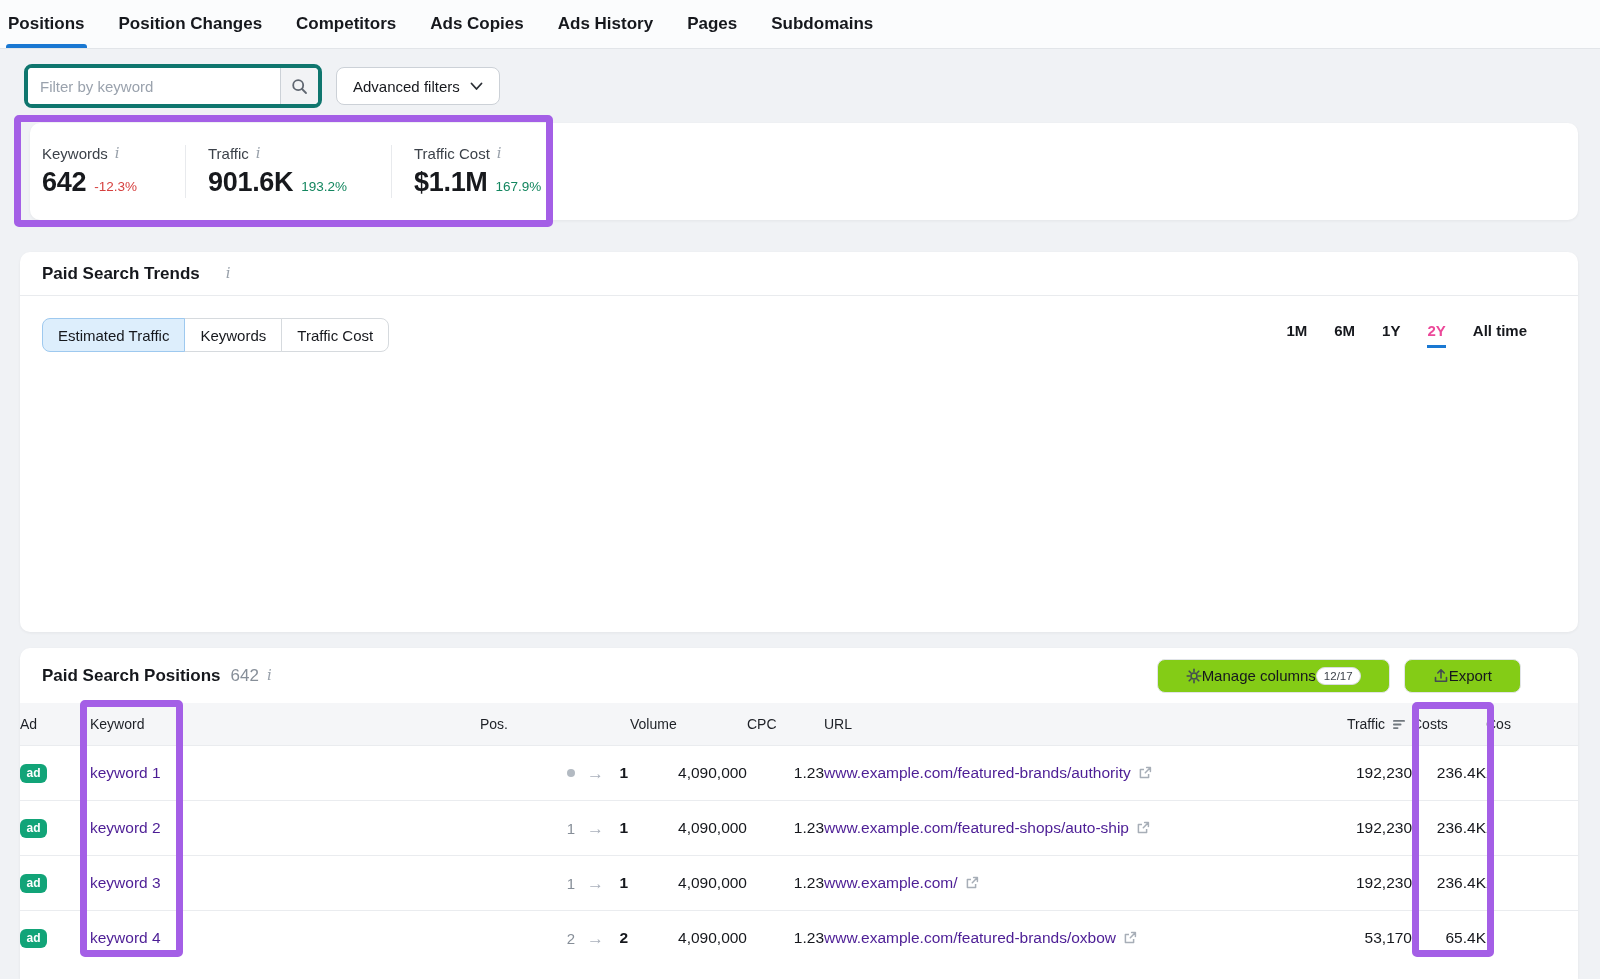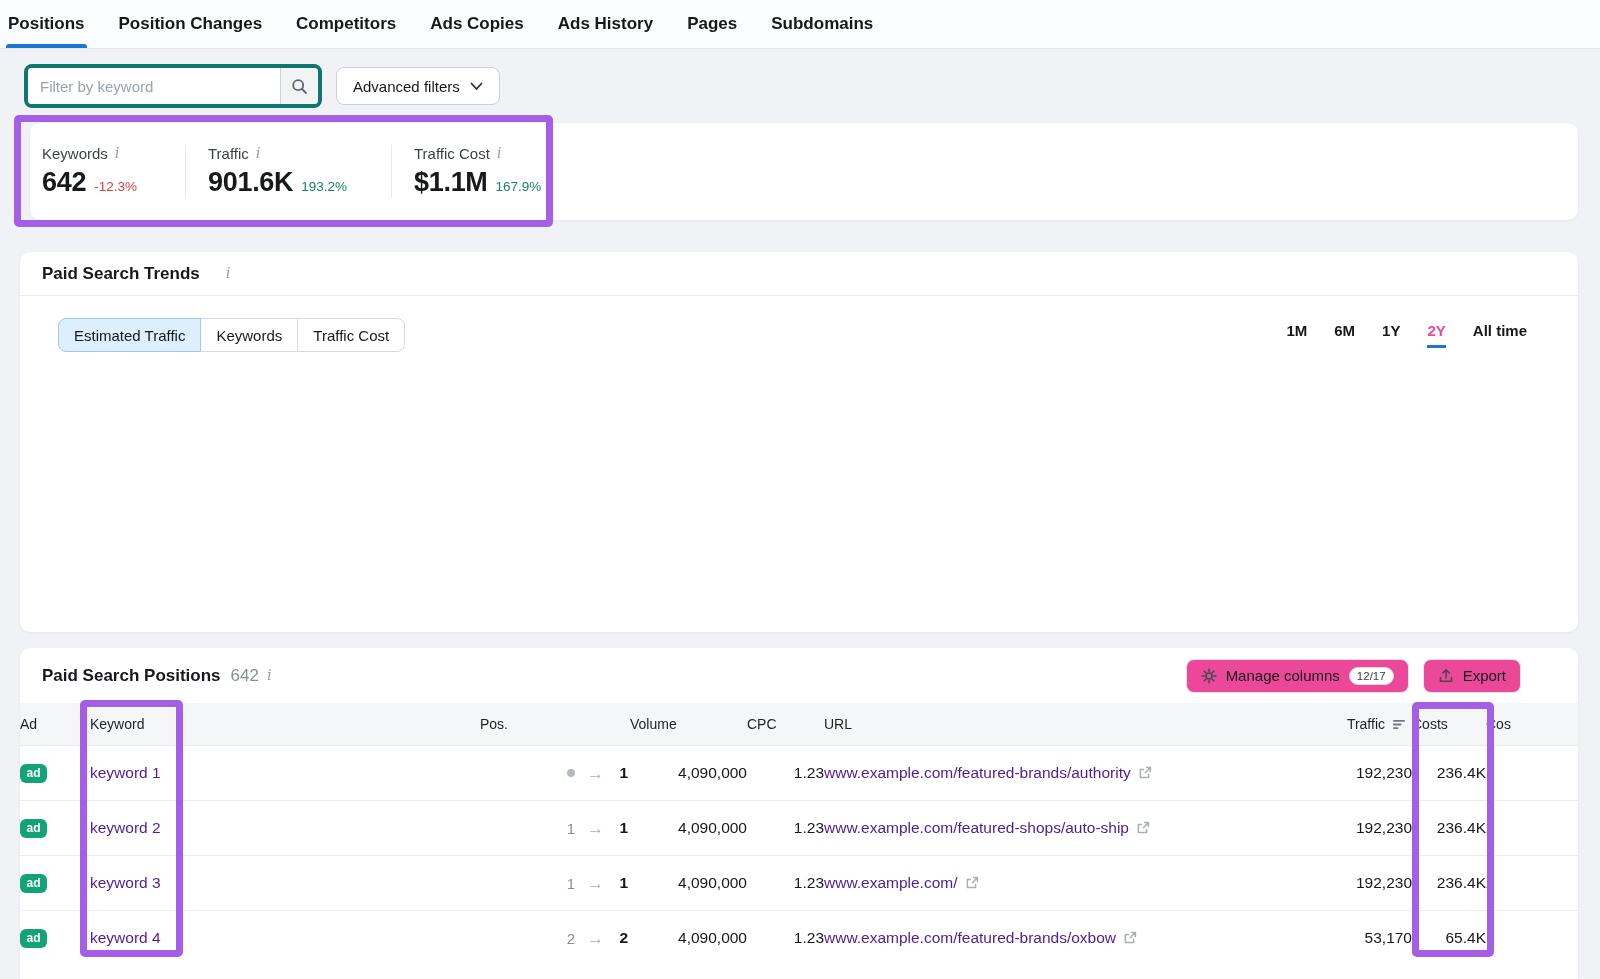--- a/index.html
+++ b/index.html
@@ -48,43 +48,43 @@
 
   
   .trends-card{left:20px;top:252px;width:1558px;height:380px;}
   .card-title-row{display:flex;align-items:center;gap:26px;height:43px;padding:0 22px;
         border-bottom:1px solid #e9ebee;}
   .card-title{font-size:17px;font-weight:700;color:#16181d;}
   .seg-group{position:absolute;left:22px;top:66px;display:flex;}
   .seg{height:34px;display:flex;align-items:center;padding:0 15px;font-size:15px;
        color:#16181d;background:#fff;border:1px solid #d6dade;cursor:pointer;
        margin-left:-1px;white-space:nowrap;}
-  .seg:first-child{border-radius:8px 0 0 8px;margin-left:16px;}
+  .seg:first-child{border-radius:8px 0 0 8px;margin-left:0;}
   .seg:last-child{border-radius:0 8px 8px 0;}
   .seg.active{background:#ddeefc;border-color:#9ec9ef;position:relative;z-index:2;}
   .ranges{position:absolute;right:51px;top:70px;display:flex;gap:27px;align-items:baseline;}
   .range{font-size:15px;font-weight:700;color:#16181d;cursor:pointer;padding-bottom:6px;}
   .range.active{color:#ec4899;border-bottom:3px solid #1a78d2;}
 
   .yticks span{position:absolute;left:60px;width:62px;text-align:right;font-size:13px;
         color:#4d535a;line-height:18px;}
   .ylab{position:absolute;left:-18px;top:488px;width:150px;text-align:center;
         font-size:13px;color:#61666d;letter-spacing:.4px;transform:rotate(-90deg);}
   .xticks span{position:absolute;width:90px;margin-left:-45px;text-align:center;
         top:589px;font-size:13.5px;color:#3f444a;}
   #trend-svg{position:absolute;left:110px;top:400px;}
 
   
   .positions-card{left:20px;top:648px;width:1558px;height:331px;overflow:hidden;
         border-radius:10px 10px 0 0;}
   .pos-head{display:flex;align-items:center;height:55px;padding:0 57px 0 22px;gap:8px;}
   .pos-count{font-size:17px;font-weight:400;color:#878f99;margin-left:2px;}
   .pos-actions{margin-left:auto;display:flex;gap:14px;}
-  .gbtn{height:34px;display:flex;align-items:center;gap:9px;background:#ec4899;
-        border:1px solid #e1e4e8;border-radius:8px;padding:0 14px;font-size:15px;
+  .gbtn{height:34px;display:flex;align-items:center;background:#84cc16;
+        border:1px solid #e1e4e8;border-radius:8px;padding:0 28px;font-size:15px;
         color:#16181d;cursor:pointer;font-family:inherit;}
   .pill{background:#fff;border:1px solid #d9dcdf;border-radius:10px;font-size:11.5px;
         color:#3c424a;padding:2px 7px;}
 
   table.pos{border-collapse:collapse;table-layout:fixed;width:1580px;}
   table.pos th{height:42px;background:#f5f6f8;font-size:14px;font-weight:400;color:#1d2026;
         text-align:left;padding:0;white-space:nowrap;}
   table.pos td{height:54px;padding:0;font-size:15.5px;color:#16181d;background:#fff;
         border-top:1px solid #eaecef;white-space:nowrap;font-variant-numeric:tabular-nums;}
   .num{text-align:right;}

